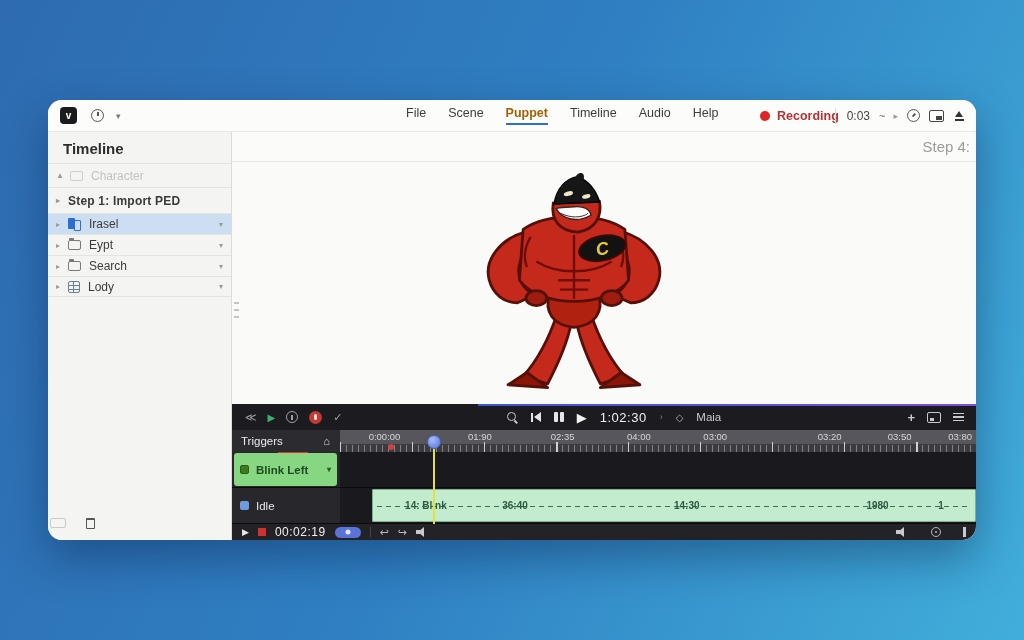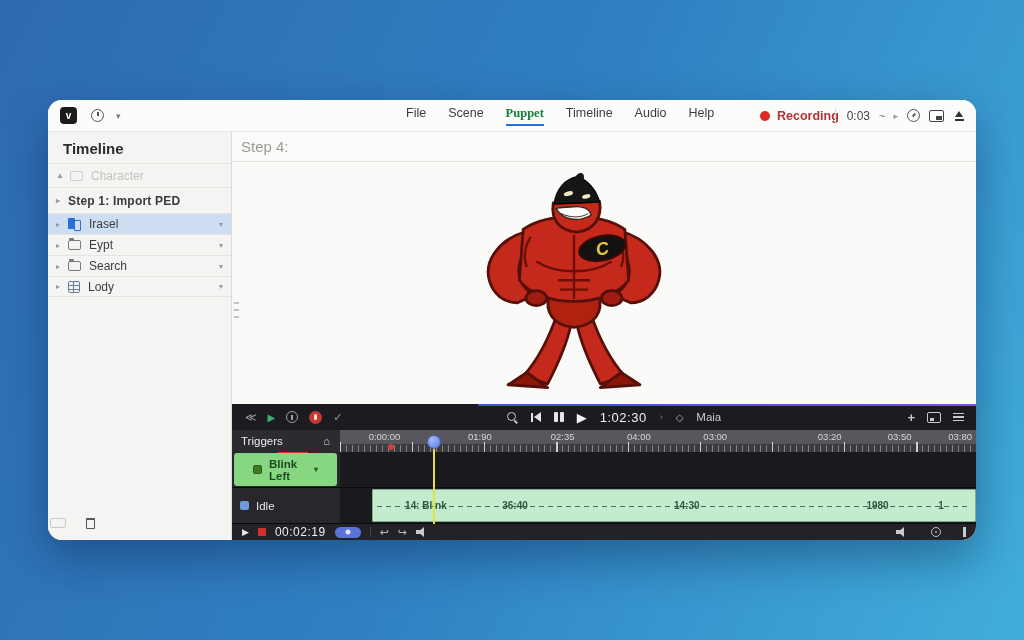--- a/index.html
+++ b/index.html
@@ -16,21 +16,21 @@
   
   .titlebar { position:relative; height:32px; background:#fcfcfb; border-bottom:1px solid #e7e7e5;
               display:flex; align-items:center; padding:0 12px; }
   .logo { width:17px; height:17px; background:#1b1b1e; border-radius:4px; color:#fff;
           font-size:10px; font-weight:bold; display:flex; align-items:center; justify-content:center; }
   .tb-clock { width:13px; height:13px; border:1.5px solid #555; border-radius:50%; margin-left:14px; position:relative; }
   .tb-clock::after { content:""; position:absolute; left:5px; top:2px; width:1.5px; height:4px; background:#555; }
   .tb-chev { margin-left:12px; color:#777; font-size:9px; }
   .menu { position:absolute; left:358px; display:flex; gap:22px; align-items:center; }
   .menu-item { font-size:12.5px; color:#3c3c3c; padding-bottom:3px; border-bottom:2px solid transparent; cursor:default; }
-  .menu-item.active { font-weight:bold; color:#15803d; border-bottom-color:#2b6fd4;font-family:Liberation Serif, serif; }
+  .menu-item.active { font-weight:bold; color:#a16207; border-bottom-color:#2b6fd4; }
   .recording { position:absolute; left:712px; display:flex; align-items:center; gap:7px; }
   .rec-dot { width:10px; height:10px; border-radius:50%; background:#e02525; }
   .rec-label { color:#b13434; font-weight:bold; font-size:12.5px; }
   .tb-right { position:absolute; right:10px; display:flex; align-items:center; gap:9px; }
   .tb-div { width:1px; height:16px; background:#ddd; margin-right:2px; }
   .tb-time { font-size:12px; color:#444; }
   .tb-wave { color:#666; font-size:11px; letter-spacing:-1px; }
   .tb-arrow { color:#999; font-size:9px; }
   .tb-globe { width:13px; height:13px; border:1.5px solid #555; border-radius:50%; position:relative; }
   .tb-globe::after { content:""; position:absolute; left:5px; top:2.5px; width:1.5px; height:4px; background:#555; transform:rotate(40deg); }
@@ -63,21 +63,21 @@
   .grid-ic { width:12px; height:12px; border:1.5px solid #6a7f95; border-radius:2px; margin-right:8px;
              background:linear-gradient(#0000 3px,#6a7f95 3px 4px,#0000 4px 7px,#6a7f95 7px 8px,#0000 8px),
                         linear-gradient(90deg,#0000 4px,#6a7f95 4px 5px,#0000 5px); }
   .sb-bottom-1 { position:absolute; bottom:12px; left:2px; width:16px; height:10px; border:1.5px solid #c9c9c6; border-radius:2px; }
   .sb-bottom-2 { position:absolute; bottom:11px; left:38px; width:9px; height:11px; border:1.5px solid #555;
                  border-top-width:2px; border-radius:1px; background:transparent; }
 
   
   .main { flex:1; display:flex; flex-direction:column; background:#fff; min-width:0; }
   .canvas-header { height:30px; display:flex; align-items:center; padding-left:9px; background:#fbfbfa;
-                   border-bottom:1px solid #e6e6e3; font-size:15px; }
+                   border-bottom:1px solid #e6e6e3; font-size:15px;justify-content:flex-end; }
   .step-prefix { color:#9b9b98; margin-right:6px; }
   .step-title { color:#4a4a47; font-weight:bold; letter-spacing:.2px; }
   .canvas { position:relative; flex:1; background:#fafaf8; overflow:hidden; }
   .char { position:absolute; left:46%; top:8px; transform:translateX(-50%); }
   .scroll-dots { position:absolute; left:2px; top:140px; display:flex; flex-direction:column; gap:5px; }
   .scroll-dots i { width:5px; height:2px; background:#c4c4c0; }
 
   
   .timeline { position:relative; height:136px; display:flex; flex-direction:column; flex-shrink:0; }
 
@@ -128,21 +128,21 @@
   .tracks { flex:1; display:flex; flex-direction:column; background:#141416; }
   .track-row { flex:1; display:flex; border-bottom:1px solid #0a0a0c; min-height:0; }
   .track-label { width:108px; background:#28282c; color:#e8e8ec; font-size:11.5px; display:flex;
                  align-items:center; gap:7px; padding-left:8px; position:relative; flex-shrink:0; }
   .swatch { width:9px; height:9px; border-radius:2px; flex-shrink:0; }
   .sw-1 { background:#3f7a1f; border:1px solid #2c5c16; }
   .sw-2 { background:#a8d44d; }
   .sw-3 { background:#6f9ade; }
   .sw-4 { background:#97979b; }
   .label-pill { position:absolute; inset:1px 3px 1px 2px; background:#86d682; border-radius:3px;
-                display:flex; align-items:center; gap:7px; padding:0 19px; color:#1d4a1e; font-weight:bold; }
+                display:flex; align-items:center; gap:7px; padding:0 6px; color:#1d4a1e; font-weight:bold; }
   .label-pill .pchev { margin-left:auto; font-size:8px; color:#2c5c22; }
   .red-dash { position:absolute; top:0; left:46px; width:30px; height:2px; background:#e03030; }
   .track-lane { position:relative; flex:1; background:#1a1a1e; min-width:0; }
 
   .bar-purple { position:absolute; left:1%; right:0; top:1px; bottom:1px; border-radius:1px;
                 background:repeating-linear-gradient(180deg,#74557f 0 2px,#46305a 2px 4px);
                 border-top:1px solid #241830; border-bottom:1px solid #241830; }
   .kf { position:absolute; top:50%; transform:translate(-50%,-50%); width:9px; height:6px; border-radius:50%;
         background:#f5a433; border:1px solid #7c4a12; }
   .kf-mark { position:absolute; left:21%; top:50%; transform:translateY(-50%); color:#d8d84a; font-size:8px; }

